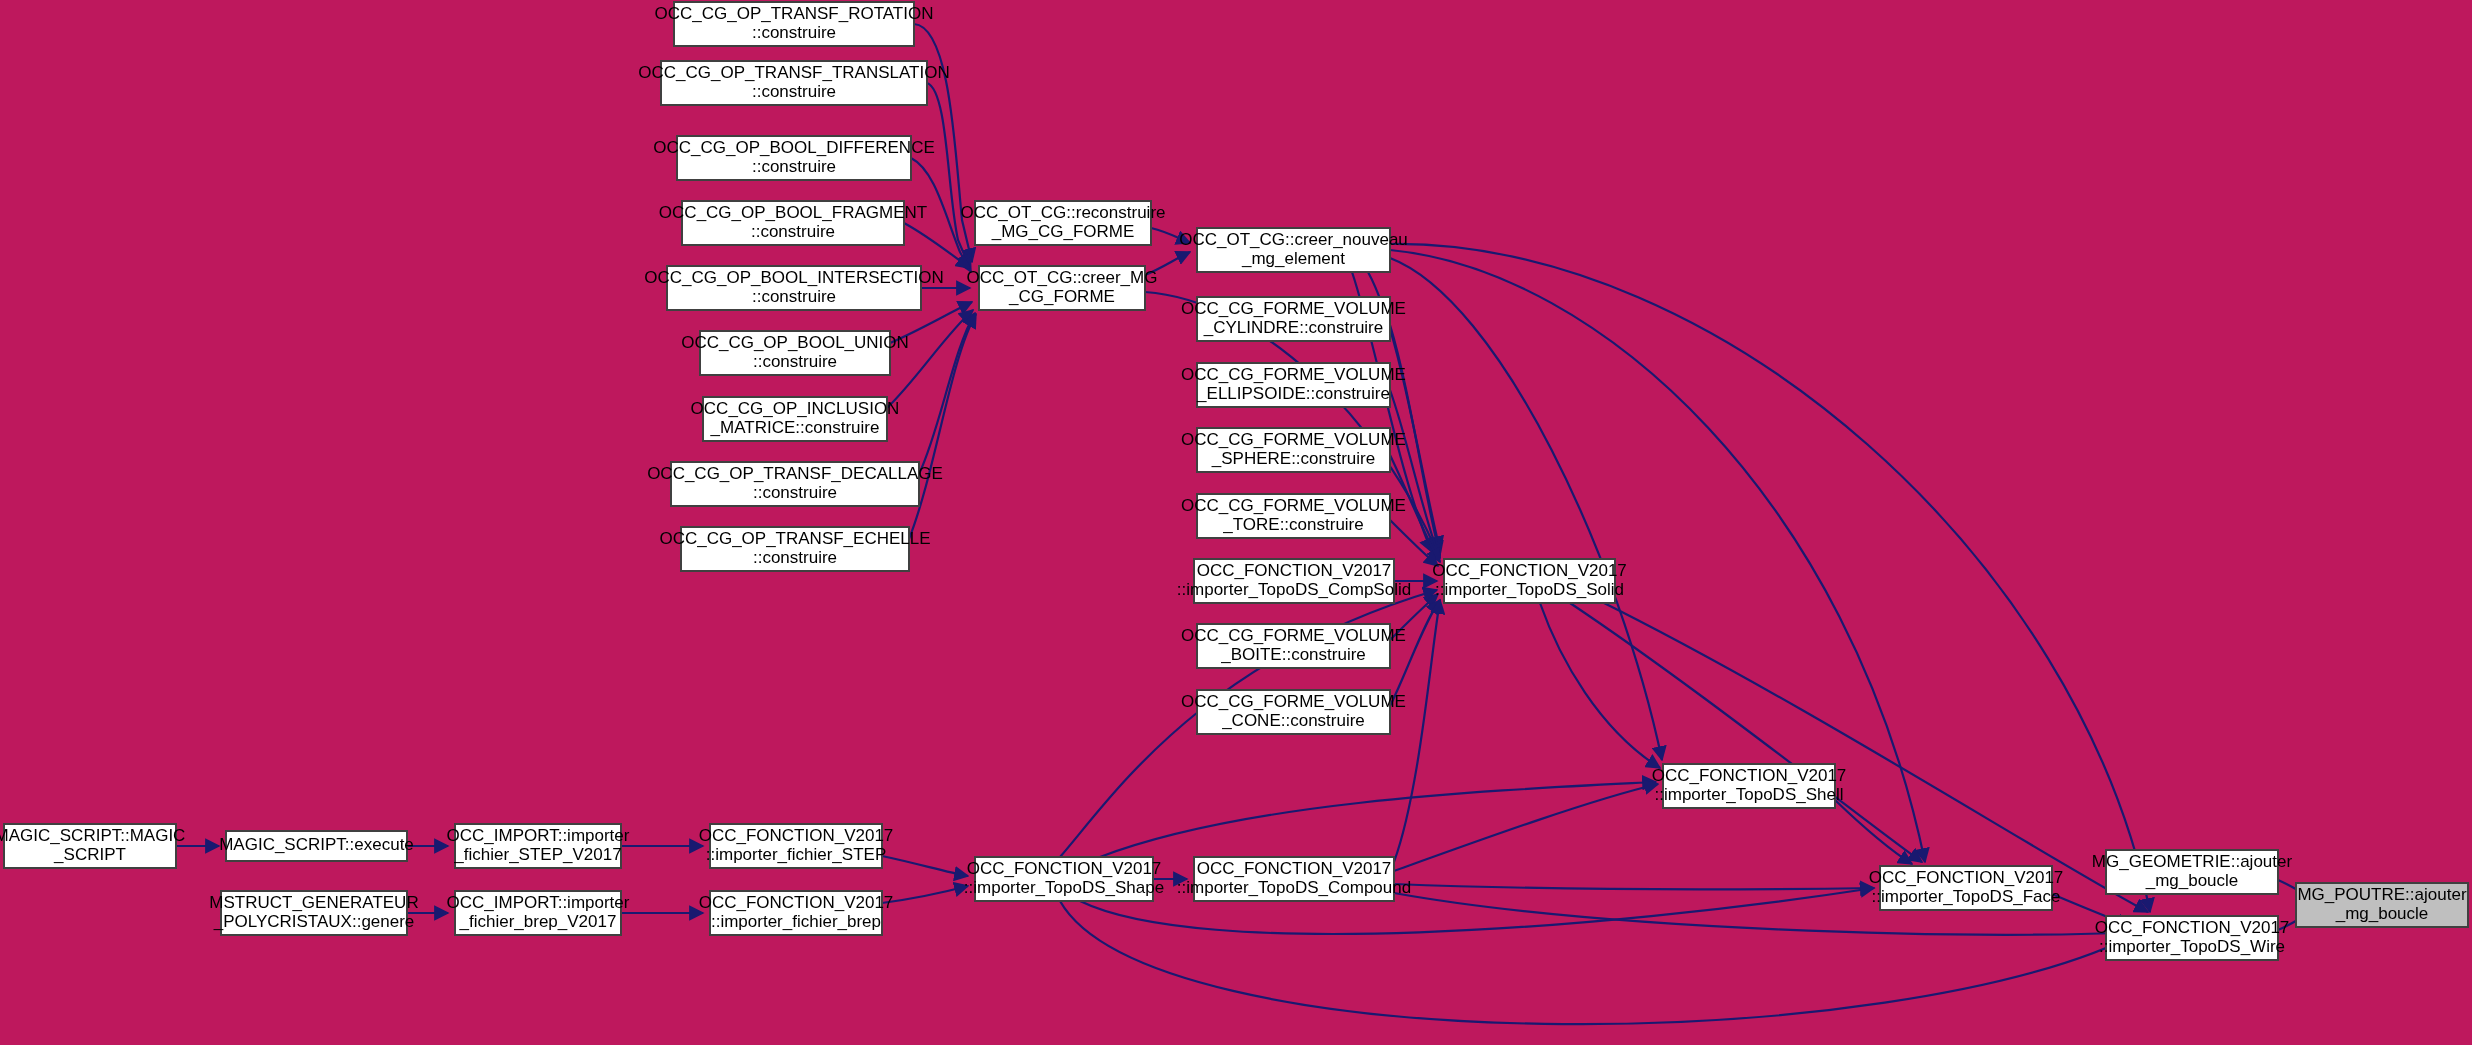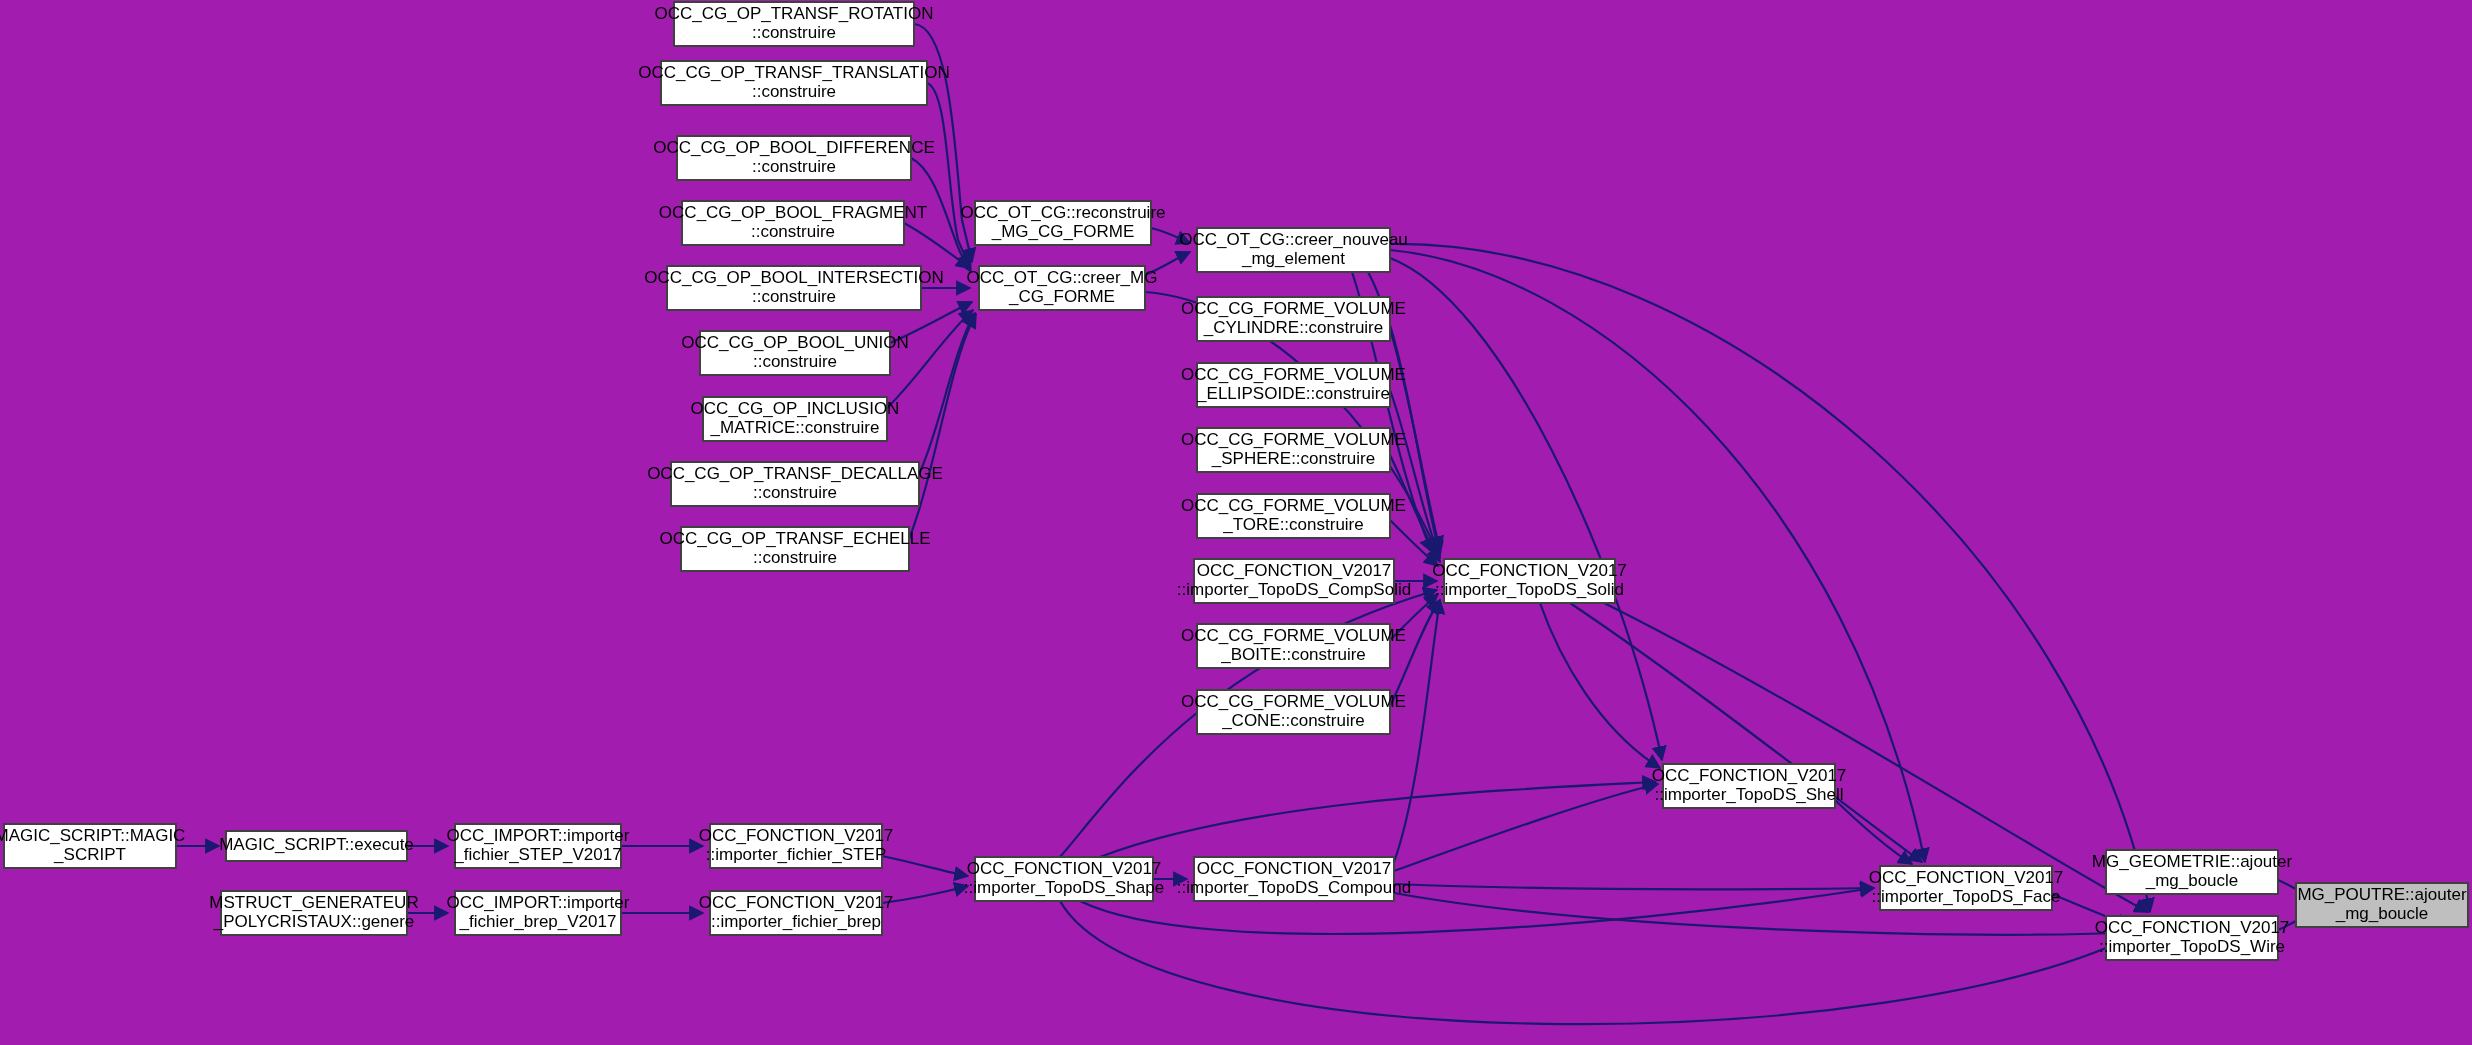--- a/index.html
+++ b/index.html
@@ -7,21 +7,21 @@
     padding: 0;
     background: #ffffff;
   }
   body {
     font-family: "Liberation Sans", sans-serif;
   }
   #graph-root {
     position: relative;
     width: 2472px;
     height: 1045px;
-    background: #a21caf;
+    background: #be185d;
     overflow: hidden;
   }
   svg#callgraph {
     display: block;
     width: 2472px;
     height: 1045px;
   }
   .node-box {
     fill: #ffffff;
     stroke: #404040;

